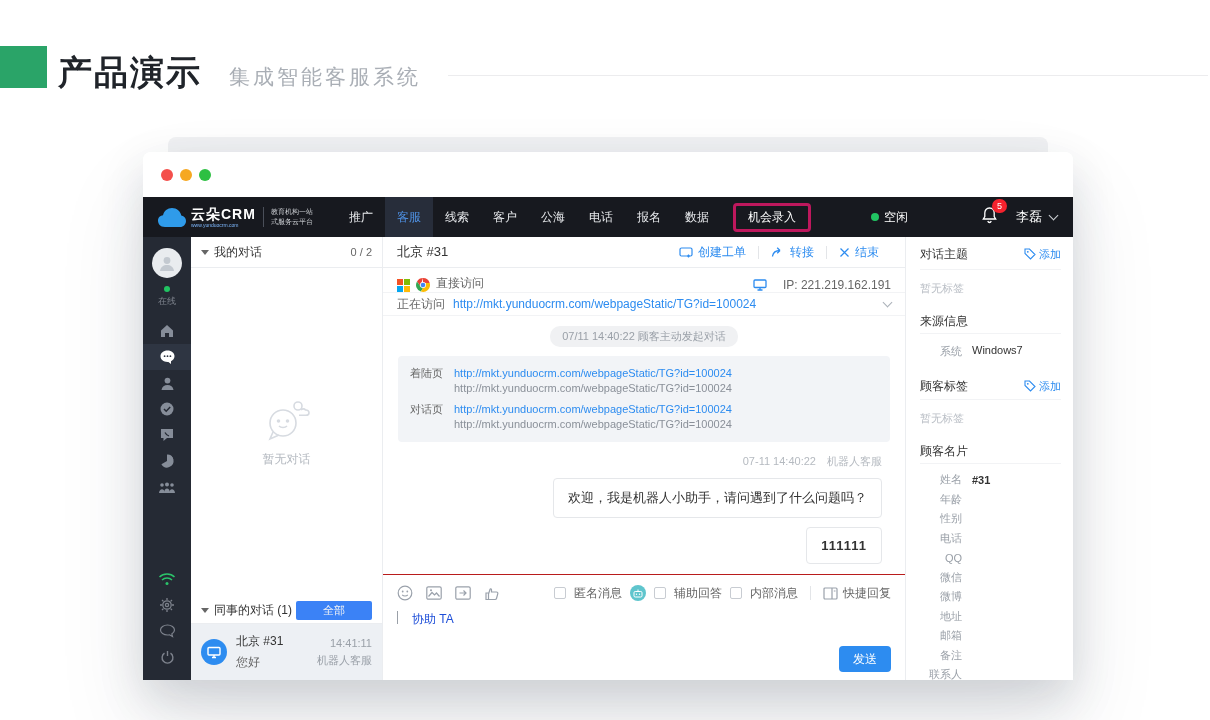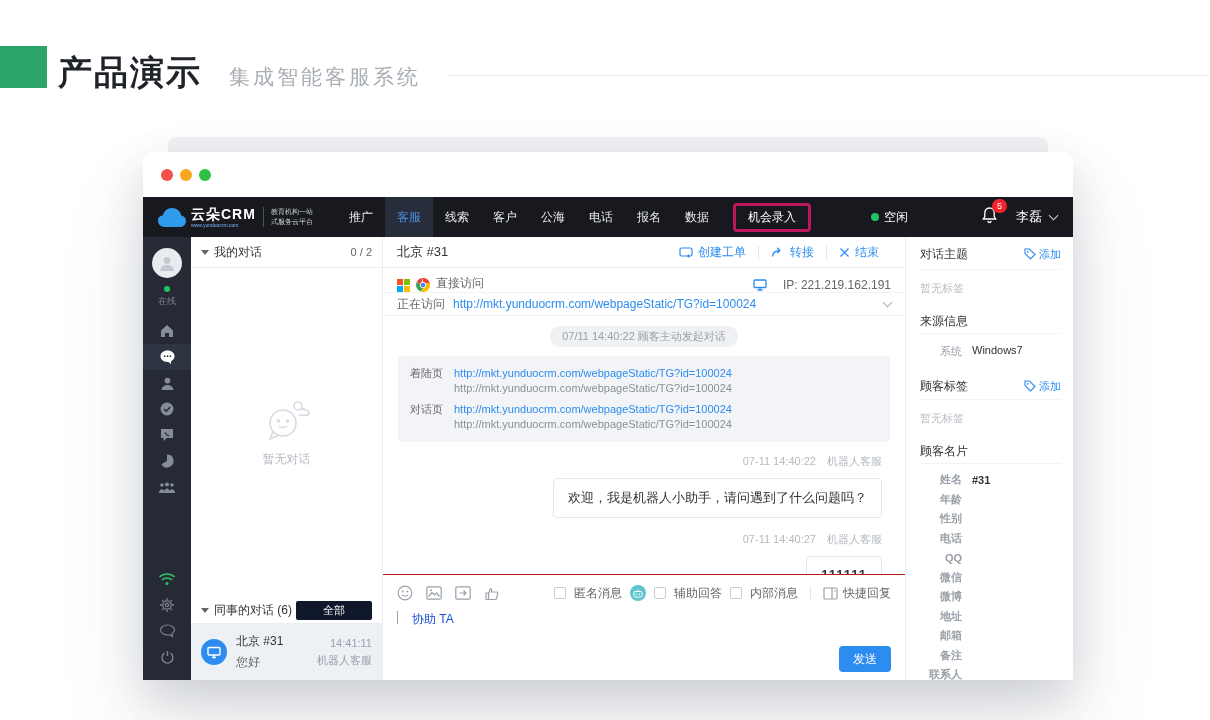--- a/index.html
+++ b/index.html
@@ -56,21 +56,21 @@
   .rail-gap { flex:1; }
   .rail-bottom { margin-bottom:10px; display:flex; flex-direction:column; align-items:center; }
 
   
   .convo { width:192px; border-right:1px solid #ebedf0; display:flex; flex-direction:column; flex-shrink:0; background:#fff; }
   .sec-hd { height:31px; display:flex; align-items:center; padding:0 10px; border-bottom:1px solid #ebedf0; font-size:12px; color:#333; flex-shrink:0; }
   .tri { width:0; height:0; border-left:4px solid transparent; border-right:4px solid transparent; border-top:5px solid #666; margin-right:5px; }
   .sec-count { margin-left:auto; color:#666; font-size:11px; }
   .empty { flex:1; display:flex; flex-direction:column; align-items:center; justify-content:center; }
   .empty-label { font-size:12px; color:#b3b8bf; margin-top:8px; }
-  .all-btn { margin-left:auto; background:#0f172a; color:#f2f3f5; border:none; font-size:11px; width:76px; height:19px; border-radius:2px; cursor:pointer; }
+  .all-btn { margin-left:auto; background:#3b82f6; color:#f2f3f5; border:none; font-size:11px; width:76px; height:19px; border-radius:2px; cursor:pointer; }
   .convo-item { height:56px; background:#edf0f4; display:flex; align-items:center; padding:0 10px; cursor:pointer; }
   .convo-ava { width:26px; height:26px; border-radius:50%; background:#2d8cf0; display:flex; align-items:center; justify-content:center; flex-shrink:0; }
   .convo-mid { margin-left:9px; display:flex; flex-direction:column; gap:4px; }
   .convo-title { font-size:12px; color:#333; }
   .convo-prev { font-size:12px; color:#666; }
   .convo-right { margin-left:auto; display:flex; flex-direction:column; gap:4px; align-items:flex-end; }
   .convo-time, .convo-agent { font-size:11px; color:#9aa0a8; }
 
   
   .chat { width:522px; display:flex; flex-direction:column; flex-shrink:0; background:#fff; }
@@ -121,21 +121,21 @@
   .p-hd { display:flex; align-items:center; height:30px; margin-top:2px; }
   .p-title { font-size:12px; color:#333; }
   .p-add { margin-left:auto; display:flex; align-items:center; gap:3px; color:#2d8cf0; font-size:11px; cursor:pointer; }
   .p-rule { height:1px; background:#f2f3f5; }
   .p-empty { font-size:11px; color:#b9bec5; padding:11px 0; }
   .p-kv { display:flex; padding:10px 0 12px 0; font-size:11px; }
   .p-kv .k { color:#9aa0a8; width:42px; text-align:right; margin-right:10px; }
   .p-kv .v { color:#333; }
   .fields { padding-top:6px; }
   .f-row { display:flex; font-size:11px; height:19.5px; align-items:center; }
-  .f-row .k { color:#9aa0a8; width:42px; text-align:right; margin-right:10px; flex-shrink:0;font-weight:bold; }
+  .f-row .k { color:#9aa0a8; width:42px; text-align:right; margin-right:10px; flex-shrink:0; }
   .f-row .v { color:#333; font-weight:bold; }
 </style>
 </head>
 <body>
 
 <div class="hdr">
   <div class="green-block"></div>
   <div class="pg-title">产品演示</div>
   <div class="pg-sub">集成智能客服系统</div>
   <div class="hdr-rule"></div>
@@ -304,21 +304,21 @@
               <circle cx="26.5" cy="24" r="1" fill="#d7dbe1"></circle>
             <path d="M18 29 C20 31 24 31 26 29"></path>
             <circle cx="37" cy="9" r="4"></circle>
             <path d="M40 13 C41 11.5 43.5 11.5 44.5 13 C46.5 12.7 48 14 48 15.7 C48 17.3 46.7 18.3 45 18.3 L38 18.3"></path>
           </g>
         </svg>
         <div class="empty-label">暂无对话</div>
       </div>
       <div class="sec-hd" style="height:27px;">
         <span class="tri"></span>
-        <span>同事的对话 (6)</span>
+        <span>同事的对话 (1)</span>
         <button class="all-btn">全部</button>
       </div>
       <div class="convo-item">
         <div class="convo-ava">
           <svg width="14" height="13" viewBox="0 0 14 13">
               <rect x="1" y="1.5" width="12" height="7.5" rx="1" fill="none" stroke="#fff" stroke-width="1.4"></rect>
               <path d="M5 11.5 L9 11.5 M7 9 L7 11.5" stroke="#fff" stroke-width="1.4"></path>
             </svg>
         </div>
         <div class="convo-mid">
@@ -412,24 +412,20 @@
               <span class="vsub">http://mkt.yunduocrm.com/webpageStatic/TG?id=100024</span>
             </div>
         </div>
 
         <div class="meta">
           <span>07-11 14:40:22</span>
           <span>机器人客服</span>
         </div>
         <div class="bubble-row"><div class="bubble">欢迎，我是机器人小助手，请问遇到了什么问题吗？</div></div>
 
-        <div class="meta" style="margin-top:14px;">
-          <span>07-11 14:40:27</span>
-          <span>机器人客服</span>
-        </div>
         <div class="bubble-row"><div class="bubble num">111111</div></div>
       </div>
 
       <div class="chat-foot">
         <div class="toolbar">
           <div class="tb-icons">
             <svg width="16" height="16" viewBox="0 0 16 16">
                 <circle cx="8" cy="8" r="6.8" fill="none" stroke="#9aa1ab" stroke-width="1.2"></circle>
                 <circle cx="5.7" cy="6.5" r="0.9" fill="#9aa1ab"></circle>
                 <circle cx="10.3" cy="6.5" r="0.9" fill="#9aa1ab"></circle>

